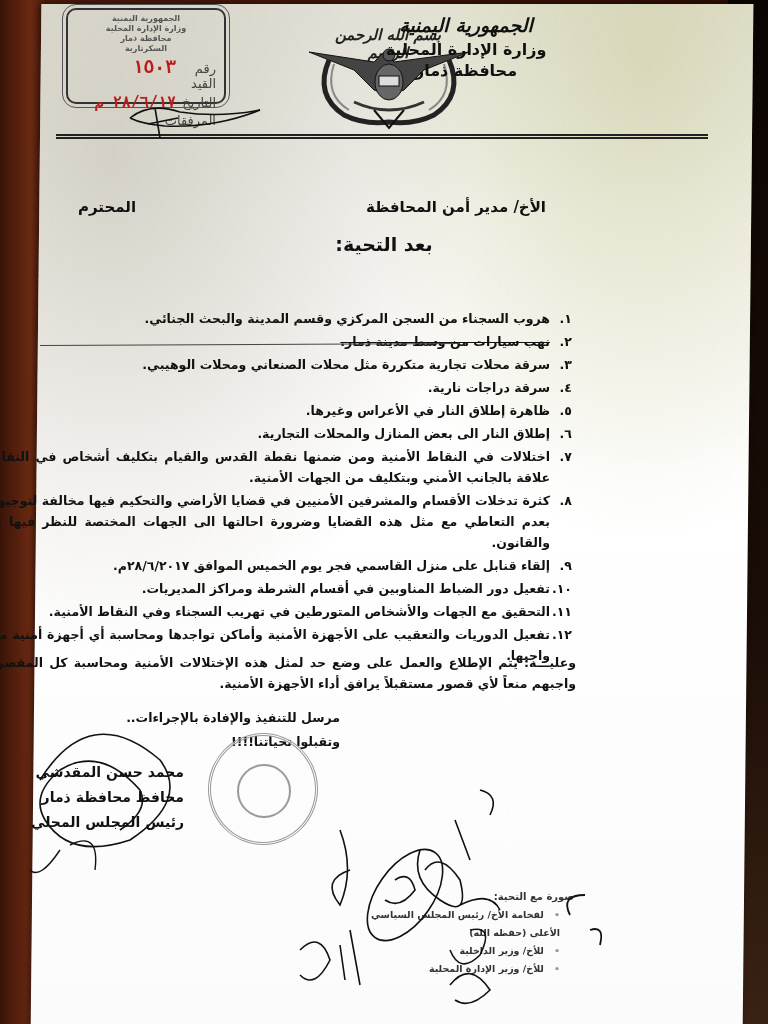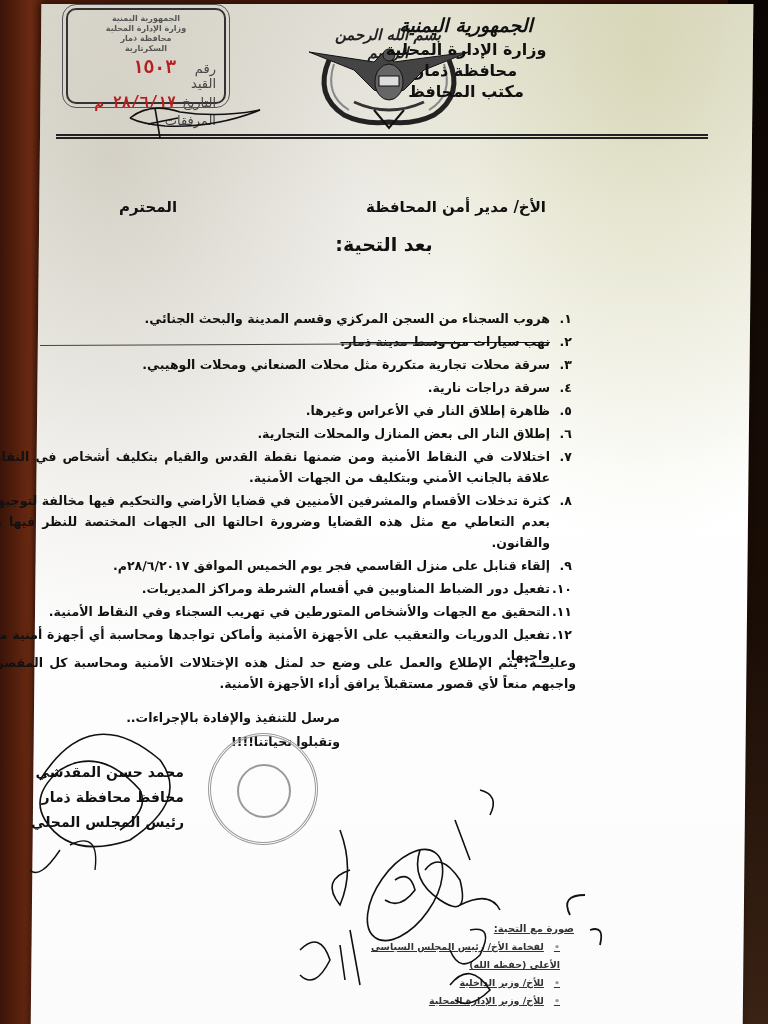--- a/index.html
+++ b/index.html
@@ -49,21 +49,21 @@
   }
   .stamp-box .hdr { text-align: center; line-height: 10px; color: #555; font-weight: bold; }
   .stamp-row { display: flex; align-items: baseline; gap: 6px; margin-top: 2px; }
   .stamp-row .lbl { font-size: 13px; color: #444; width: 34px; }
   .stamp-row .val { font-size: 18px; font-weight: bold; color: #b91c1c; direction: ltr; font-family: "DejaVu Sans Mono", monospace; letter-spacing: 1px; }
   .stamp-row .val2 { font-size: 15px; text-align: right; }
 
   .rule { left: 56px; width: 652px; height: 5px; border-top: 2px solid #222; border-bottom: 2px solid #222; top: 134px; }
 
   .addressee { right: 94px; top: 198px; font-size: 15px; font-weight: bold; }
-  .honorific { left: 78px; top: 198px; font-size: 15px; font-weight: bold; margin-left: 41px; }
+  .honorific { left: 78px; top: 198px; font-size: 15px; font-weight: bold; }
   .greeting { left: 0; width: 768px; text-align: center; top: 233px; font-size: 19px; font-weight: bold; }
 
   .para { right: 64px; width: 650px; font-size: 12.5px; font-weight: bold; line-height: 21px; text-align: justify; }
   .intro { top: 255px; }
   .items { right: 64px; width: 650px; top: 308px; list-style: none; }
   .items li { font-size: 12.5px; font-weight: bold; line-height: 21px; display: flex; margin-bottom: 2px; }
   .items li .num { width: 26px; flex-shrink: 0; padding-right: 4px; }
   .items li .txt { flex: 1; text-align: justify; }
   .items li.strike .txt { text-decoration: line-through; text-decoration-thickness: 1px; }
   .strike-line { position: absolute; height: 1px; background: #444; }
@@ -71,21 +71,21 @@
   .conclusion { top: 652px; }
   .sent { right: 300px; top: 710px; font-size: 12.5px; font-weight: bold; }
   .regards { right: 300px; top: 734px; font-size: 12.5px; font-weight: bold; }
 
   .sig-block { right: 590px; top: 760px; width: 180px; text-align: right; font-weight: bold; font-size: 14px; line-height: 25px; direction: rtl; }
   .sig-block .title { font-size: 14px; }
 
   .seal { left: 208px; top: 733px; width: 110px; height: 112px; border-radius: 50%; border: 3px double #999; }
   .seal-inner { position: absolute; left: 26px; top: 28px; width: 54px; height: 54px; border-radius: 50%; border: 2px solid #999; }
 
-  .cc { right: 66px; top: 920px; width: 230px; font-size: 9.5px; font-weight: bold; color: #333; line-height: 18px; text-decoration: underline; }
+  .cc { right: 66px; top: 888px; width: 230px; font-size: 9.5px; font-weight: bold; color: #333; line-height: 18px; }
   .cc .cc-title { font-size: 10px; }
   .cc ul { list-style: none; padding-right: 14px; }
   .cc li::before { content: "•"; color: #999; margin-left: 10px; }
 
   svg.ink { position: absolute; left: 0; top: 0; pointer-events: none; }
 </style>
 </head>
 <body>
 
 <div class="bg-right"></div>
@@ -122,21 +122,20 @@
     <circle cx="85" cy="15" r="6" fill="#555" stroke="#111"></circle>
     <rect x="75" y="36" width="20" height="10" fill="#ddd" stroke="#111"></rect>
     <path d="M70 70 L85 88 L100 70" fill="none" stroke="#111" stroke-width="2"></path>
     <path d="M50 62 Q85 78 120 62" fill="none" stroke="#333" stroke-width="3"></path>
   </svg>
 
   <div class="abs lh-right">
     <div class="l1">الجمهورية اليمنية</div>
     <div class="l2">وزارة الإدارة المحلية</div>
     <div class="l3">محافظة ذمار</div>
-    <div class="l4">مكتب المحافظ</div>
   </div>
 
   <div class="abs rule"></div>
 
   <div class="abs addressee">الأخ/ مدير أمن المحافظة</div>
   <div class="abs honorific">المحترم</div>
 
   <div class="abs greeting">بعد التحية:</div>
 
 

